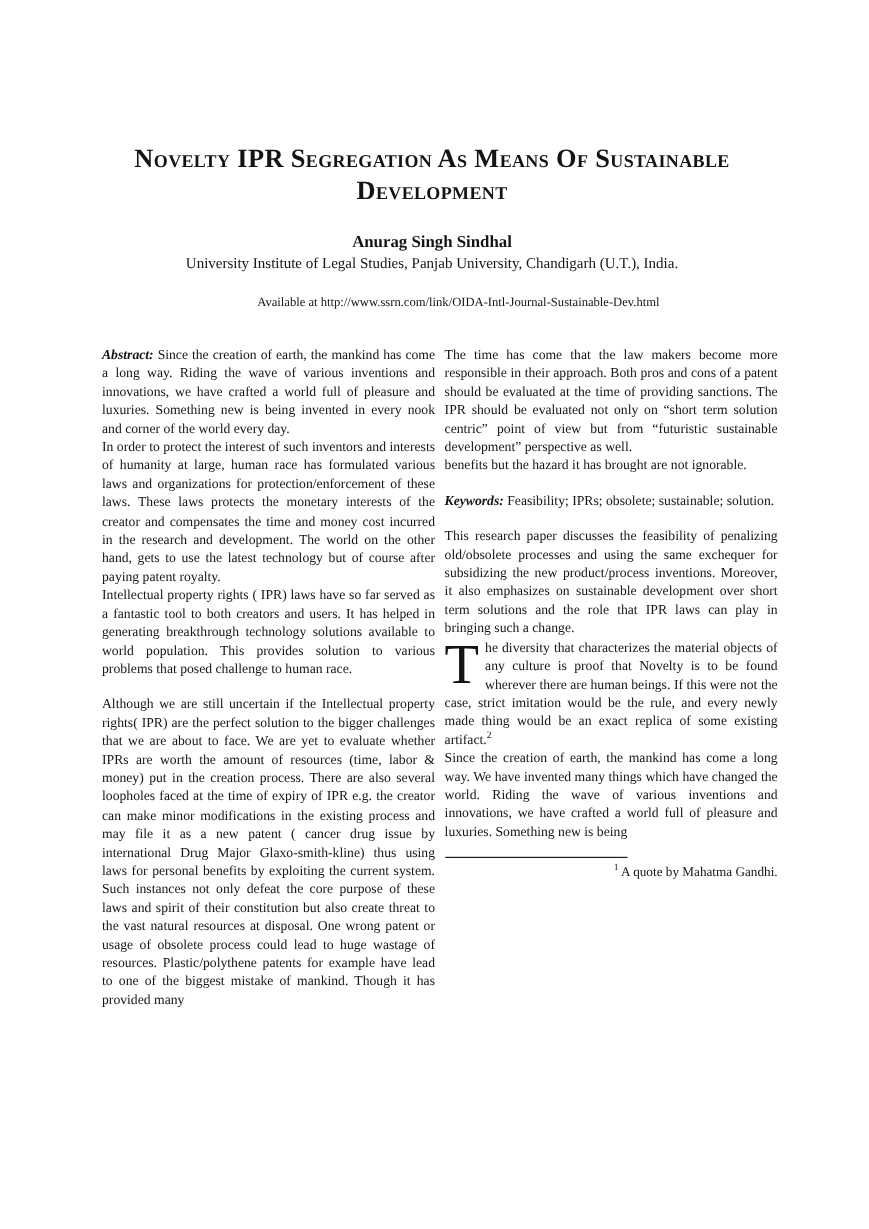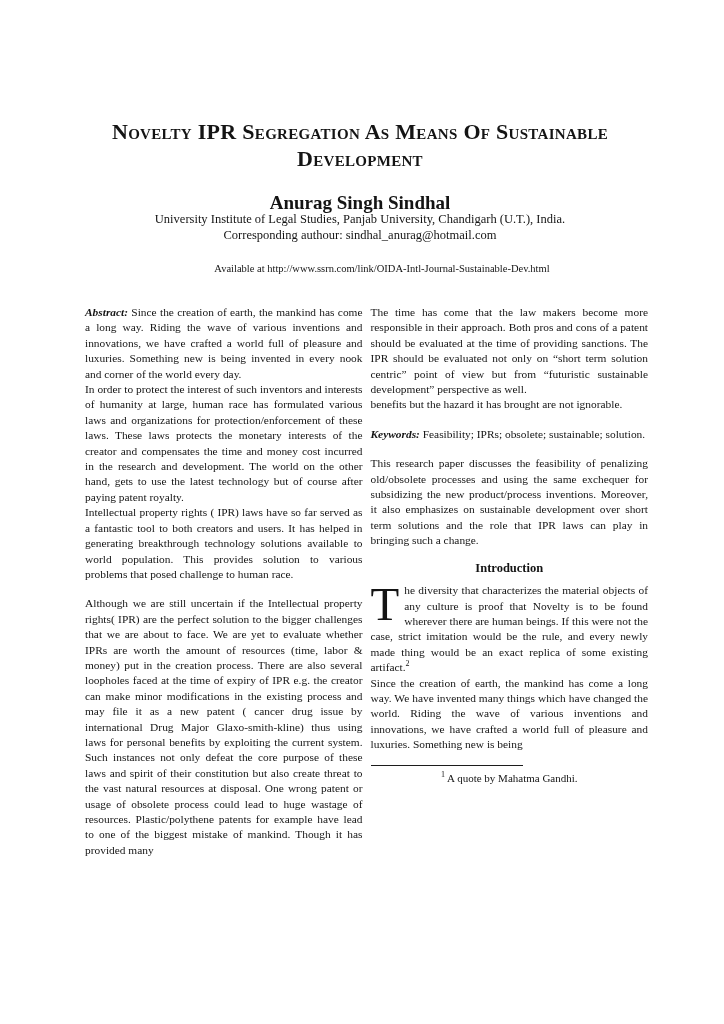--- a/index.html
+++ b/index.html
@@ -18,21 +18,21 @@
     font-size: 22px;
     line-height: 27px;
     font-weight: 700;
     font-variant: small-caps;
     letter-spacing: 0.3px;
     margin: 0 auto;
     max-width: 600px;
   }
   .author {
     margin-top: 23px;
-    font-size: 19px;
+    font-size: 14px;
     font-weight: 700;
     line-height: 16px;
   }
   .affiliation, .corresponding {
     font-size: 12.5px;
     line-height: 16px;
   }
   .availability-block { margin-top: 19px; }
   .availability, .copyright {
     font-size: 10.5px;
@@ -73,35 +73,34 @@
   sup { font-size: 8px; line-height: 0; }
   .footnote-rule {
     border: none;
     border-top: 1.6px solid #1c1c1c;
     width: 152px;
     margin: 12px 0 5px 0;
   }
   .footnote {
     font-size: 11px;
     line-height: 15px;
-    text-align: center;
+    text-align: right;
   }
   .fn-italic { font-style: italic; font-weight: 700; }
 </style>
 </head>
 <body>
 
 <div class="page">
 
   <div class="header">
     <h1 class="title"><span>Novelty IPR Segregation As Means Of Sustainable</span><br><span>Development</span></h1>
 
     <div class="author">Anurag Singh Sindhal</div>
     <div class="affiliation">University Institute of Legal Studies, Panjab University, Chandigarh (U.T.), India.</div>
-    <div class="corresponding">Corresponding authour: sindhal_anurag@hotmail.com</div>
 
     <div class="availability-block">
       <div class="availability">Available at http://www.ssrn.com/link/OIDA-Intl-Journal-Sustainable-Dev.html</div>
     </div>
   </div>
 
   <div class="columns">
 
     <div class="col">
       <p><span class="lbl">Abstract:</span><span> Since the creation of earth, the mankind has come a long way. Riding the wave of various inventions and innovations, we have crafted a world full of pleasure and luxuries. Something new is being invented in every nook and corner of the world every day.</span></p>
@@ -109,21 +108,20 @@
       <p>Intellectual property rights ( IPR) laws have so far served as a fantastic tool to both creators and users. It has helped in generating breakthrough technology solutions available to world population. This provides solution to various problems that posed challenge to human race.</p>
       <p class="gap-before">Although we are still uncertain if the Intellectual property rights( IPR) are the perfect solution to the bigger challenges that we are about to face. We are yet to evaluate whether IPRs are worth the amount of resources (time, labor &amp; money) put in the creation process. There are also several loopholes faced at the time of expiry of IPR e.g. the creator can make minor modifications in the existing process and may file it as a new patent ( cancer drug issue by international Drug Major Glaxo-smith-kline) thus using laws for personal benefits by exploiting the current system. Such instances not only defeat the core purpose of these laws and spirit of their constitution but also create threat to the vast natural resources at disposal. One wrong patent or usage of obsolete process could lead to huge wastage of resources. Plastic/polythene patents for example have lead to one of the biggest mistake of mankind. Though it has provided many</p>
     </div>
 
     <div class="col">
       <p>The time has come that the law makers become more responsible in their approach. Both pros and cons of a patent should be evaluated at the time of providing sanctions. The IPR should be evaluated not only on “short term solution centric” point of view but from “futuristic sustainable development” perspective as well.</p>
       <p>benefits but the hazard it has brought are not ignorable.</p>
       <p class="gap-before"><span class="lbl">Keywords:</span><span> Feasibility; IPRs; obsolete; sustainable; solution.</span></p>
       <p class="gap-before">This research paper discusses the feasibility of penalizing old/obsolete processes and using the same exchequer for subsidizing the new product/process inventions. Moreover, it also emphasizes on sustainable development over short term solutions and the role that IPR laws can play in bringing such a change.</p>
 
-      <h2 class="section-heading">Introduction</h2>
 
       <p><span class="dropcap">T</span><span>he diversity that characterizes the material objects of any culture is proof that Novelty is to be found wherever there are human beings. If this were not the case, strict imitation would be the rule, and every newly made thing would be an exact replica of some existing artifact.</span><sup>2</sup></p>
       <p>Since the creation of earth, the mankind has come a long way. We have invented many things which have changed the world. Riding the wave of various inventions and innovations, we have crafted a world full of pleasure and luxuries. Something new is being</p>
 
       <hr class="footnote-rule">
       <div class="footnote"><sup>1</sup><span> A quote by Mahatma Gandhi.</span></div>
     </div>
 
   </div>
 

